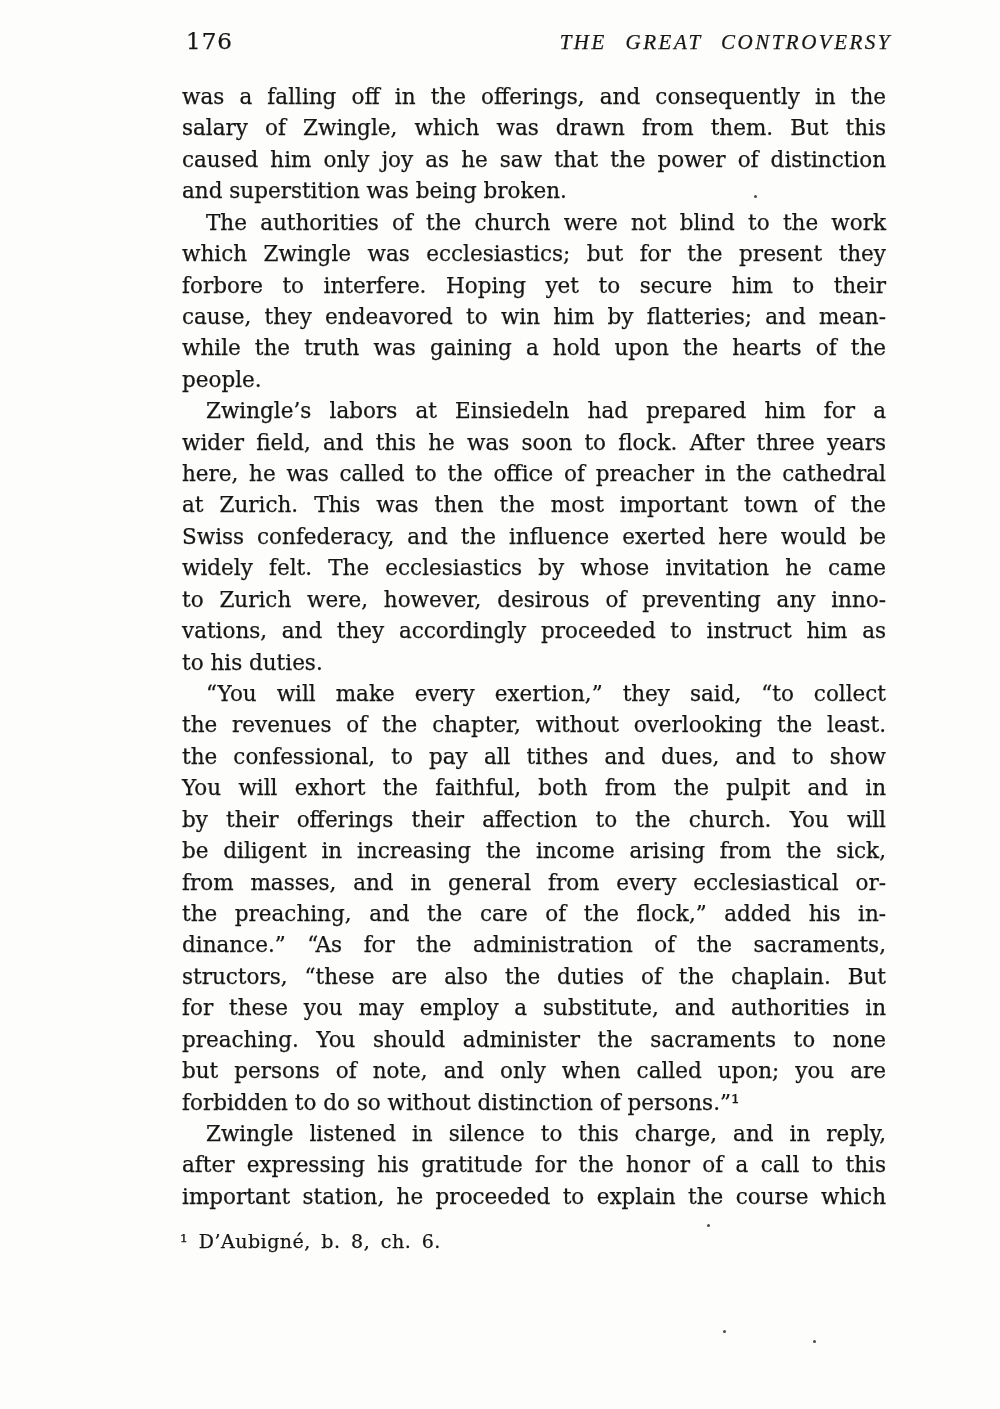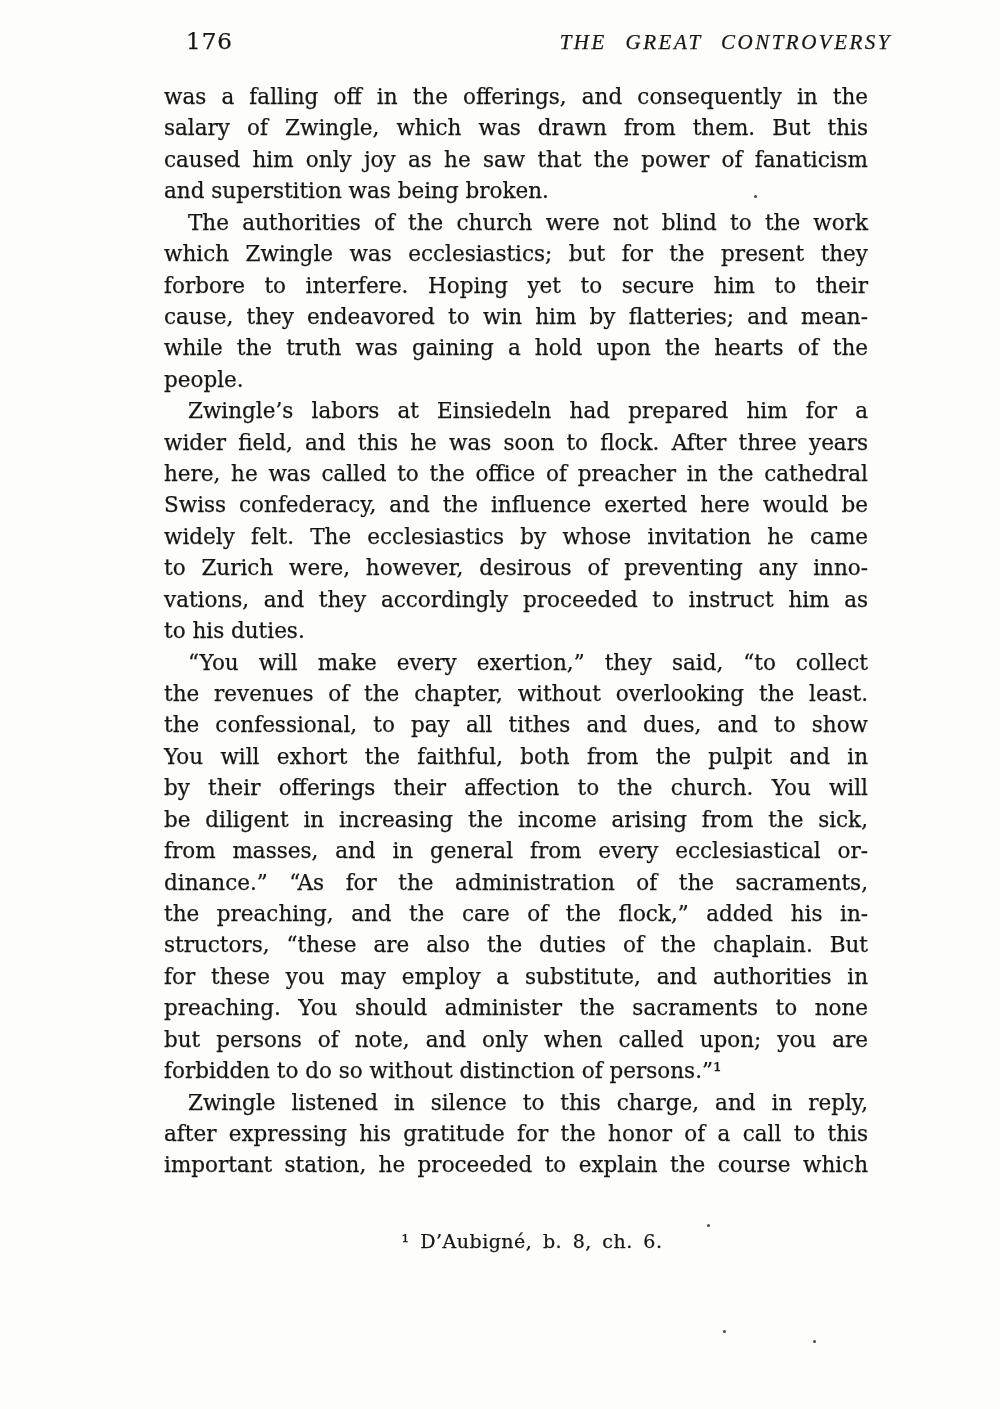--- a/index.html
+++ b/index.html
@@ -29,35 +29,34 @@
     text-align: right;
     font-style: italic;
     font-size: 21px;
     letter-spacing: 2.5px;
     word-spacing: 11px;
     white-space: nowrap;
     font-family: Liberation Serif, serif;
   }
   .text-block {
     position: absolute;
-    left: 164px; top: 81px; width: 704px;
+    left: 182px; top: 81px; width: 704px;
     font-size: 21.5px;
     line-height: 31.43px;
   }
   .line {
     text-align: justify;
     text-align-last: justify;
     height: 31.43px;
   }
   .line.indent { text-indent: 24px; }
   .line.last { text-align-last: left; }
   .footnote {
     position: absolute;
     top: 1230px; left: 180px; width: 704px;
-    text-align: center;
     font-size: 19px;
     letter-spacing: 0.5px;
     word-spacing: 4px;
   }
   .speckle {
     position: absolute;
     width: 3px; height: 3px;
     background: #4a4a4a;
     border-radius: 50%;
   }
@@ -68,45 +67,46 @@
 <div class="page">
 
   <header class="running-header">
     <span class="page-num">176</span>
     <span class="head-title">THE GREAT CONTROVERSY</span>
   </header>
 
   <main class="text-block" id="body-text">
       <div class="line">was a falling off in the offerings, and consequently in the</div>
       <div class="line">salary of Zwingle, which was drawn from them. But this</div>
-      <div class="line">caused him only joy as he saw that the power of fanaticism</div>
+      <div class="line">caused him only joy as he saw that the power of distinction</div>
       <div class="line last">and superstition was being broken.</div>
       <div class="line indent">The authorities of the church were not blind to the work</div>
       <div class="line">which Zwingle was ecclesiastics; but for the present they</div>
       <div class="line">forbore to interfere. Hoping yet to secure him to their</div>
       <div class="line">cause, they endeavored to win him by flatteries; and mean-</div>
       <div class="line">while the truth was gaining a hold upon the hearts of the</div>
       <div class="line last">people.</div>
       <div class="line indent">Zwingle’s labors at Einsiedeln had prepared him for a</div>
       <div class="line">wider field, and this he was soon to flock. After three years</div>
       <div class="line">here, he was called to the office of preacher in the cathedral</div>
+      <div class="line">at Zurich. This was then the most important town of the</div>
       <div class="line">Swiss confederacy, and the influence exerted here would be</div>
       <div class="line">widely felt. The ecclesiastics by whose invitation he came</div>
       <div class="line">to Zurich were, however, desirous of preventing any inno-</div>
       <div class="line">vations, and they accordingly proceeded to instruct him as</div>
       <div class="line last">to his duties.</div>
       <div class="line indent">“You will make every exertion,” they said, “to collect</div>
       <div class="line">the revenues of the chapter, without overlooking the least.</div>
       <div class="line">the confessional, to pay all tithes and dues, and to show</div>
       <div class="line">You will exhort the faithful, both from the pulpit and in</div>
       <div class="line">by their offerings their affection to the church. You will</div>
       <div class="line">be diligent in increasing the income arising from the sick,</div>
       <div class="line">from masses, and in general from every ecclesiastical or-</div>
+      <div class="line">the preaching, and the care of the flock,” added his in-</div>
       <div class="line">dinance.” “As for the administration of the sacraments,</div>
-      <div class="line">the preaching, and the care of the flock,” added his in-</div>
       <div class="line">structors, “these are also the duties of the chaplain. But</div>
       <div class="line">for these you may employ a substitute, and authorities in</div>
       <div class="line">preaching. You should administer the sacraments to none</div>
       <div class="line">but persons of note, and only when called upon; you are</div>
       <div class="line last">forbidden to do so without distinction of persons.”¹</div>
       <div class="line indent">Zwingle listened in silence to this charge, and in reply,</div>
       <div class="line">after expressing his gratitude for the honor of a call to this</div>
       <div class="line">important station, he proceeded to explain the course which</div>
     </main>
 

